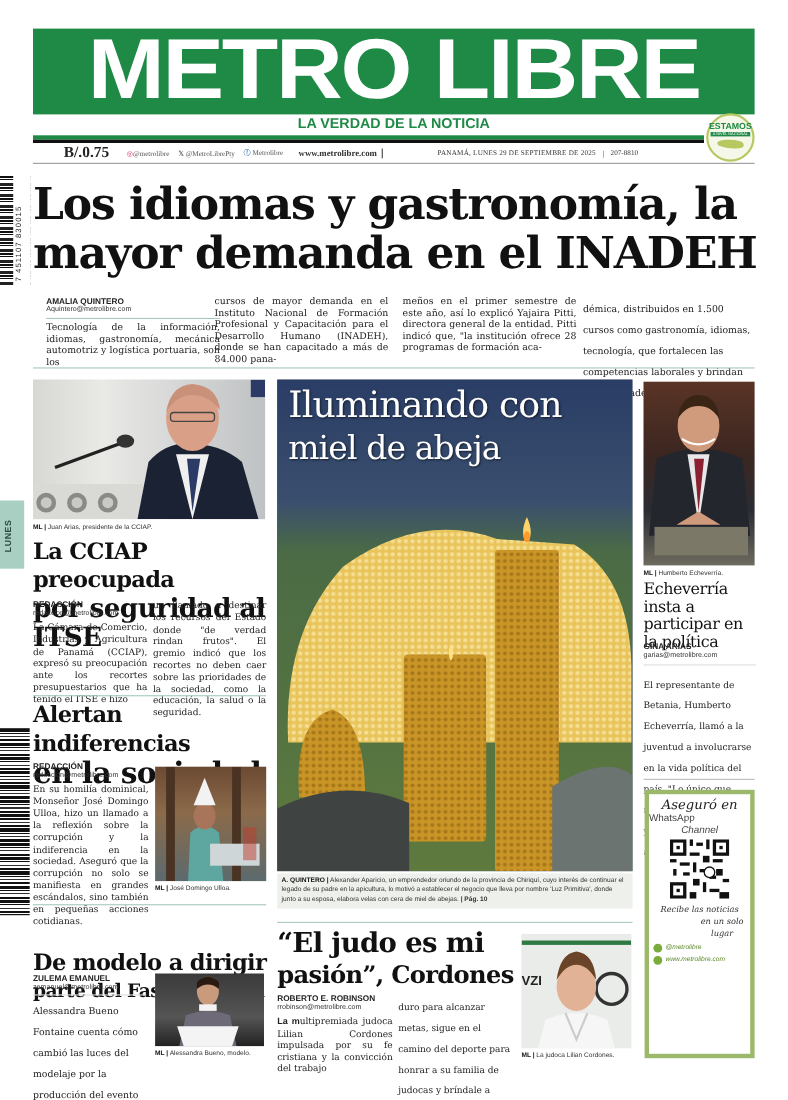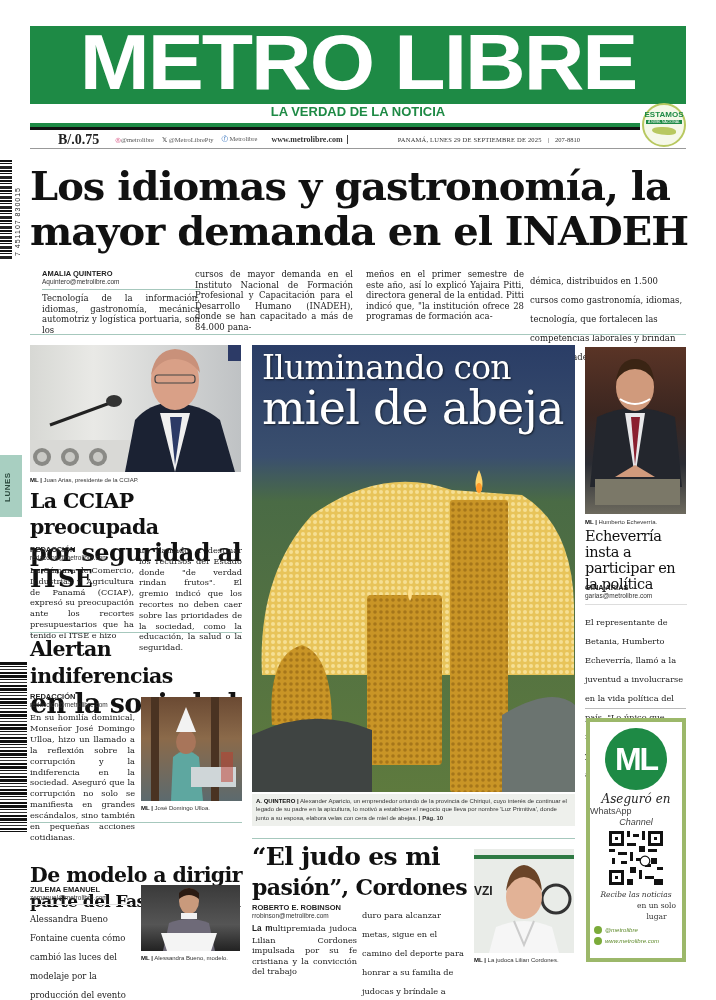--- a/index.html
+++ b/index.html
@@ -59,21 +59,21 @@
   .photo { overflow: hidden; }
   .photo-arias { left: 30px; top: 345px; width: 211px; height: 127px; background: linear-gradient(90deg, #d7d8d4 0%, #e9e9e6 30%, #bfc2c4 100%); }
   .caption { font-family: "Liberation Sans", sans-serif; font-size: 6px; color:#333; line-height: 8px; }
   .caption b { font-weight: 700; color:#111; }
   .h2 { font-family: "DejaVu Serif", serif; font-weight: 700; color: #111; letter-spacing: -0.6px; }
 
   
   .center-photo { left: 252px; top: 345px; width: 323px; height: 447px; background: #2d3a4f; overflow: hidden; }
   .center-title { left: 262px; top: 348px; width: 310px; font-family: "DejaVu Serif", serif; color: #fff;
     font-size: 33px; line-height: 40px; letter-spacing: -0.8px; text-shadow: 1px 1px 2px rgba(0,0,0,0.6); }
-  .center-title .l2 { font-size: 46px; }
+  .center-title .l2 { font-size: 30px; }
   .center-caption { left: 252px; top: 794px; width: 323px; height: 32px; background: #eef0ec; padding: 3px 4px;
     font-family: "Liberation Sans", sans-serif; font-size: 6px; line-height: 8.4px; color:#333; }
 
   
   .photo-eche { left: 585px; top: 347px; width: 101px; height: 167px; background: linear-gradient(180deg, #5a3426 0%, #3b2620 40%, #2a2c33 70%, #6d6a5e 100%); }
   .wa-box { left: 586px; top: 718px; width: 100px; height: 244px; border: 4px solid #9cb86a; background: #fff; }
 </style>
 </head>
 <body>
 
@@ -297,23 +297,20 @@
 <div class="abs" style="left:585px; top:583px; width:102px;">
   <div class="byline-name">GINA ARIAS</div>
   <div class="byline-mail">garias@metrolibre.com</div>
   <div class="hr" style="margin:4px 0 5px; background:#ddd;"></div>
   <span class="body-text" style="font-size:8.2px; line-height:10.9px;">El representante de Betania, Humberto Echeverría, llamó a la juventud a involucrarse en la vida política del país. "Lo único que necesitas es dedicación y ganas de trabajar", afirmó.</span>
   <span class="pag" style="font-size:8px;">| Pág. 3</span>
 </div>
 <div class="abs hr" style="left:585px; top:708px; width:101px; background:#bbb;"></div>
 
 <div class="abs wa-box">
-  <div style="width:62px; height:62px; border-radius:50%; background:#1e8a45; margin:6px auto 0; display:flex; align-items:center; justify-content:center;">
-    <span style="font-family:'Liberation Sans',sans-serif; font-weight:900; font-size:32px; color:#fff; letter-spacing:-2px;">ML</span>
-  </div>
   <div style="text-align:center; font-family:'DejaVu Serif',serif; font-style:italic; font-size:12px; color:#222; margin-top:2px;">Aseguró en</div>
   <div style="text-align:left; font-family:'Liberation Sans',sans-serif; font-size:9px; color:#444; line-height:11px;">WhatsApp</div>
   <div style="text-align:center; font-family:'Liberation Sans',sans-serif; font-style:italic; font-size:9px; color:#444; line-height:11px;">Channel</div>
   <div style="margin:3px auto 0; width:54px; height:54px;">
     <svg width="54" height="54" viewBox="0 0 18 18">
       <rect width="18" height="18" fill="#fff"></rect>
       <rect x="0" y="0" width="5" height="5" fill="#111"></rect>
         <rect x="1" y="1" width="3" height="3" fill="#fff"></rect>
         <rect x="2" y="2" width="1" height="1" fill="#111"></rect>
       <rect x="13" y="0" width="5" height="5" fill="#111"></rect>
@@ -339,21 +336,21 @@
         <rect x="7" y="12" width="2" height="2" fill="#111"></rect>
       <rect x="10" y="13" width="1" height="3" fill="#111"></rect>
         <rect x="12" y="15" width="3" height="1" fill="#111"></rect>
         <rect x="6" y="16" width="2" height="2" fill="#111"></rect>
       <rect x="15" y="16" width="3" height="2" fill="#111"></rect>
         <rect x="12" y="11" width="2" height="1" fill="#111"></rect>
       <circle cx="12" cy="10" r="1.6" fill="#fff" stroke="#111" stroke-width="0.4"></circle>
     </svg>
   </div>
   <div style="text-align:center; font-family:'DejaVu Serif',serif; font-style:italic; font-size:7.5px; color:#333; margin-top:4px; line-height:11px;">Recibe las noticias</div>
-  <div style="text-align:center; font-family:'DejaVu Serif',serif; font-size:7.5px; color:#333; line-height:11px;margin-left:41px;">en un solo lugar</div>
+  <div style="text-align:center; font-family:'DejaVu Serif',serif; font-style:italic; font-size:7.5px; color:#333; line-height:11px;margin-left:41px;">en un solo lugar</div>
   <div style="display:flex; align-items:center; margin:4px 0 0 4px; font-family:'Liberation Sans',sans-serif; font-style:italic; font-size:6px; color:#5e8a2a;">
     <span style="display:inline-block; width:8px; height:8px; border-radius:50%; background:#7bab3a; margin-right:3px;"></span>
     <span>@metrolibre</span>
   </div>
   <div style="display:flex; align-items:center; margin:3px 0 0 4px; font-family:'Liberation Sans',sans-serif; font-style:italic; font-size:6px; color:#5e8a2a;">
     <span style="display:inline-block; width:8px; height:8px; border-radius:50%; background:#7bab3a; margin-right:3px;"></span>
     <span>www.metrolibre.com</span>
   </div>
 </div>
 

